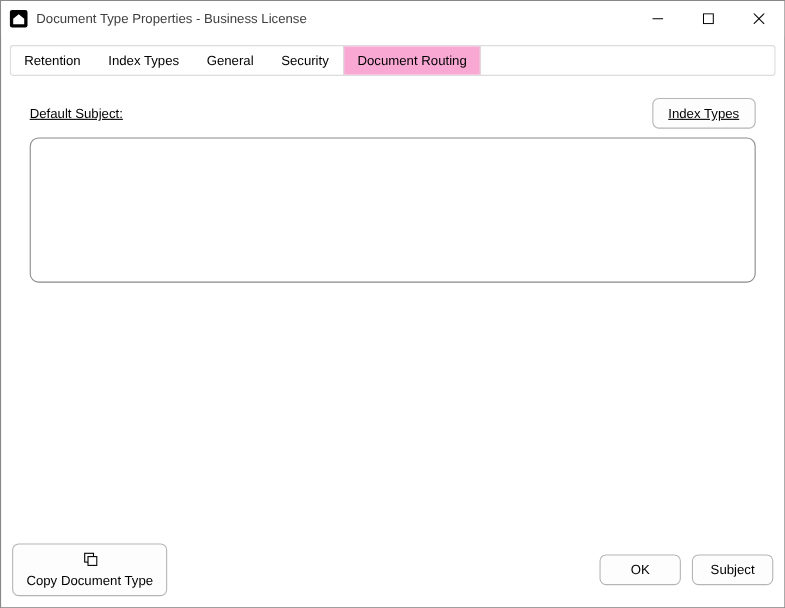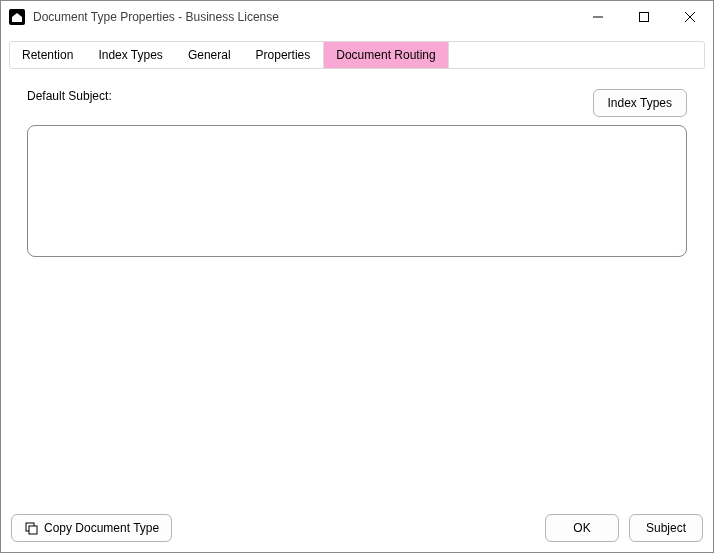--- a/index.html
+++ b/index.html
@@ -16,28 +16,28 @@
     
     
     .tab-strip-wrap { padding: 8px 8px 0 8px; }
     .tab-strip { display: flex; border: 1px solid #dcdcdc; border-radius: 3px; background: #fff; overflow: hidden; height: 28px; }
     .tab { padding: 0 12px; font-size: 12px; color: #000; display: flex; align-items: center; cursor: default; border-right: 1px solid transparent; }
     .tab.active { background: #f9a8d4; border-left: 1px solid #dcdcdc; border-right: 1px solid #dcdcdc; }
     .tab:first-child.active { border-left: none; }
     
     
     .content { flex: 1; padding: 20px 26px 10px 26px; position: relative; }
-    .row-top { display: flex; justify-content: space-between; margin-bottom: 8px; }
+    .row-top { display: flex; justify-content: space-between; align-items: center; margin-bottom: 8px; text-decoration: underline; }
     .label { font-size: 12px; color: #000; }
     .btn { border: 1px solid #b5b5b5; background: #fdfdfd; border-radius: 6px; font-size: 12px; padding: 6px 14px; cursor: default; color: #000; }
     .textarea { width: 100%; height: 132px; border: 1px solid #8a8a8a; border-radius: 8px; padding: 8px; font-size: 12px; resize: none; outline: none; background: #fff; }
     
     
     .footer { display: flex; align-items: center; padding: 8px 10px 10px 10px; }
-    .footer .btn-copy { display: flex; align-items: center; gap: 6px; padding: 6px 12px; }
+    .footer .btn-copy { display: flex; align-items: center; gap: 6px; padding: 6px 12px; flex-direction: column; }
     .footer .right { margin-left: auto; display: flex; gap: 10px; }
     .footer .btn-fixed { width: 74px; text-align: center; }
     .copy-icon svg { width: 14px; height: 14px; display: block; }
   </style>
 </head>
 <body>
 
 <div class="titlebar">
   <div class="app-icon">
     <svg viewBox="0 0 12 12">
@@ -63,21 +63,21 @@
         </svg>
     </div>
   </div>
 </div>
 
 <div class="tab-strip-wrap">
   <div class="tab-strip" id="tab-strip">
       <div class="tab">Retention</div>
       <div class="tab">Index Types</div>
       <div class="tab">General</div>
-      <div class="tab">Properties</div>
+      <div class="tab">Security</div>
       <div class="tab active">Document Routing</div>
     </div>
 </div>
 
 <div class="content">
   <div class="row-top">
     <span class="label">Default Subject:</span>
     <button class="btn">Index Types</button>
   </div>
   <textarea class="textarea" value="" style=""></textarea>

